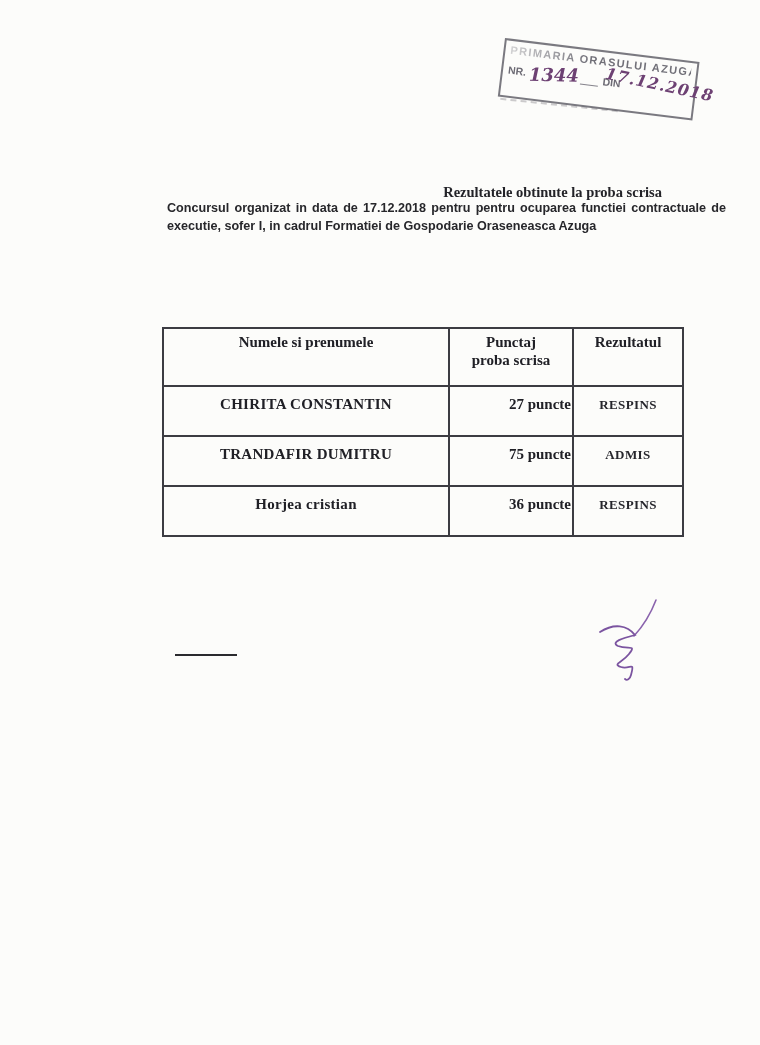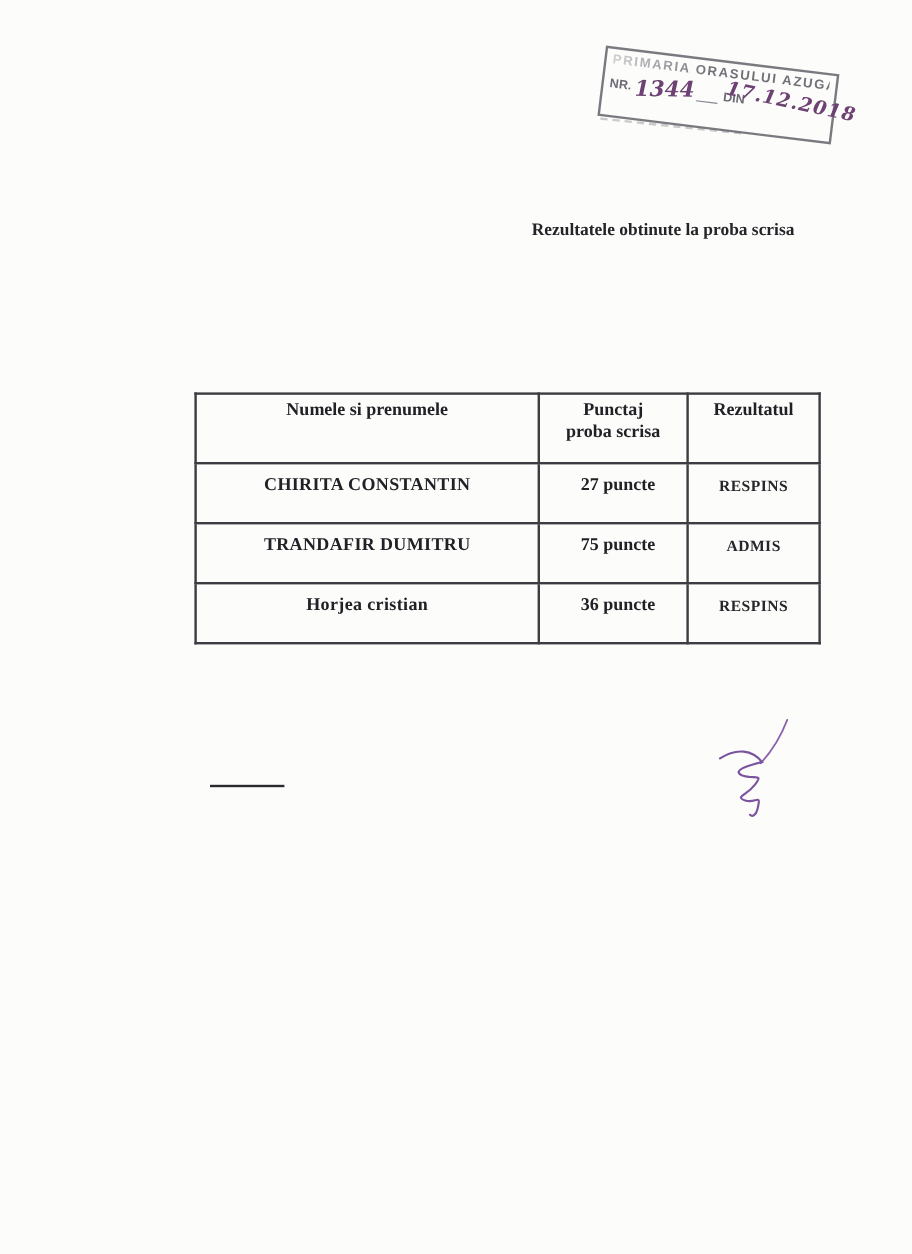--- a/index.html
+++ b/index.html
@@ -71,21 +71,21 @@
   .results{position:absolute;left:162px;top:327px;}
   table{border-collapse:collapse;table-layout:fixed;width:520px;background:transparent;}
   th,td{border:2px solid #3c3c42;overflow:hidden;}
   th{
     height:51px;vertical-align:top;padding-top:4px;
     font-size:15px;font-weight:700;color:#202026;
     line-height:18px;white-space:pre-line;text-align:center;margin-left:26px;
   }
   td{height:33px;vertical-align:middle;padding-bottom:14px;}
   td.cell-name{text-align:center;font-weight:700;font-size:15px;letter-spacing:.3px;color:#202026;}
-  td.cell-score{text-align:center;padding-left:9px;font-weight:700;font-size:15px;color:#202026;}
+  td.cell-score{text-align:right;padding-left:9px;font-weight:700;font-size:15px;color:#202026;}
   td.cell-result{text-align:center;font-weight:700;font-size:13px;letter-spacing:.4px;color:#26262c;border-radius:19px;}
 
   
   .sig-line{
     position:absolute;left:167px;top:641px;width:560px;
     font-weight:700;font-size:16.5px;letter-spacing:.2px;color:#1e1e24;
     white-space:nowrap;
   }
   .sig-underline{
     display:inline-block;width:62px;height:2px;
@@ -112,20 +112,22 @@
       <span class="hand-nr">1344</span>
       <span class="stamp-nr-underline"></span>
       <span class="stamp-din-label">DIN</span>
       <span class="hand-date">17.12.2018</span>
     </div>
   </div>
   <div class="stamp-echo"></div>
 
   <div class="doc-title">Rezultatele obtinute la proba scrisa</div>
   <div class="intro">
+    <div class="intro-line1">Concursul organizat in data de 17.12.2018 pentru pentru ocuparea functiei contractuale de</div>
+    <div class="intro-line2">executie, sofer I, in cadrul Formatiei de Gospodarie Oraseneasca Azuga</div>
   </div>
 
   <div class="results">
     <table>
       <colgroup>
         <col style="width:286px">
           <col style="width:124px">
           <col style="width:110px">
       </colgroup>
       <thead>

